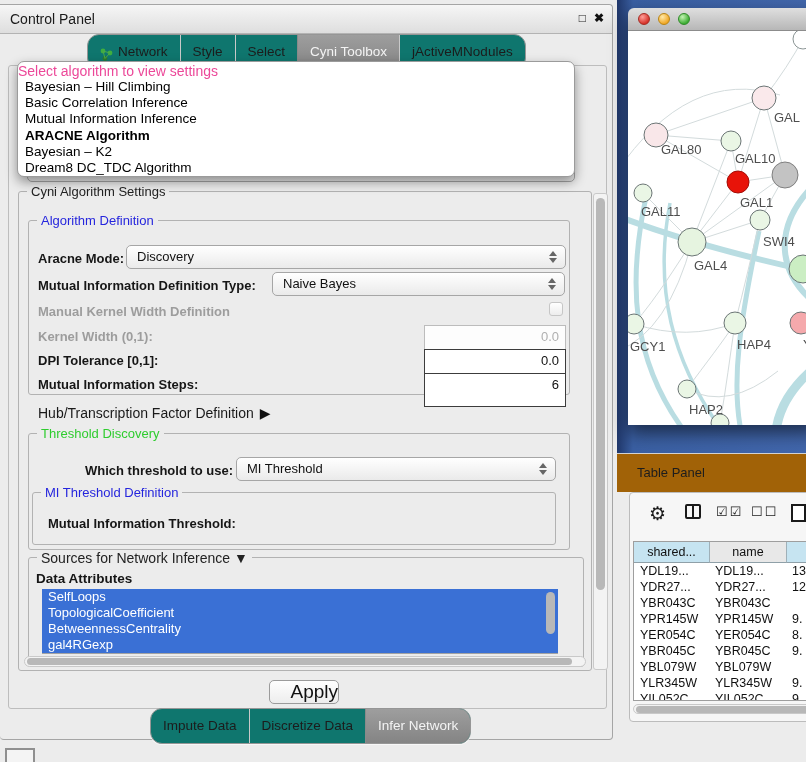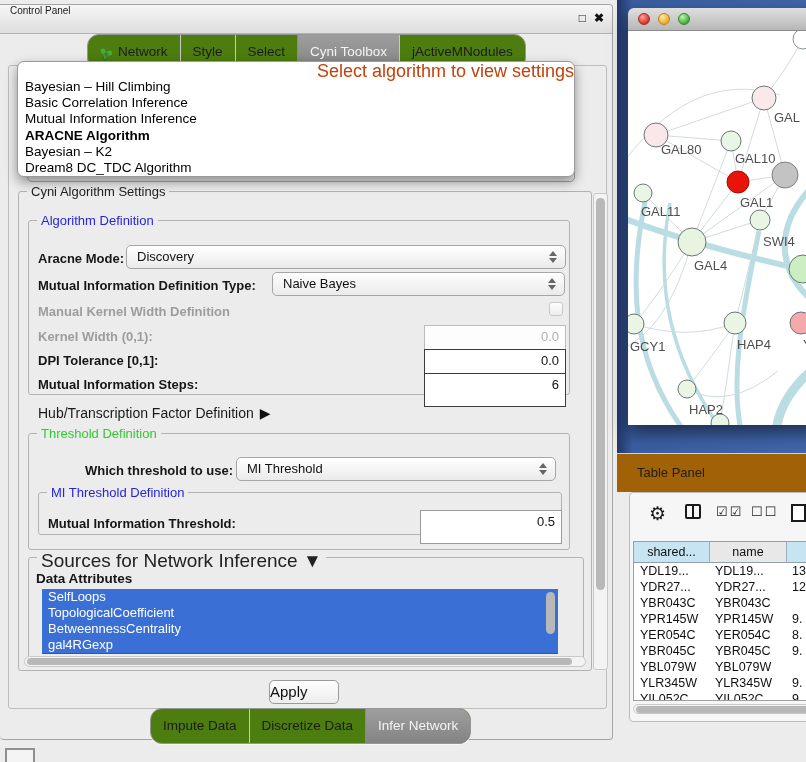--- a/index.html
+++ b/index.html
@@ -4,37 +4,37 @@
 <style>
   html,body{margin:0;padding:0}
   body{width:806px;height:762px;position:relative;overflow:hidden;background:#ececec;
        font-family:"Liberation Sans",sans-serif;-webkit-font-smoothing:antialiased}
   .abs{position:absolute}
   
   .cp{left:0;top:4px;width:613px;height:736px;background:#ececec;border:1px solid #a5a5a5;
       border-left:none;box-sizing:border-box;border-radius:0 4px 4px 4px}
   .cp-header{position:absolute;left:0;top:0;width:100%;height:28px;
       background:linear-gradient(#f6f6f6,#dedede);border-bottom:1px solid #b3b3b3;border-radius:0 4px 0 0}
-  .cp-title{position:absolute;left:10px;top:0;font-size:10px;color:#1a1a1a}
+  .cp-title{position:absolute;left:10px;top:6px;font-size:14px;color:#1a1a1a}
   .cp-float{position:absolute;right:26px;top:6px;font-size:12px;color:#222;font-weight:bold;cursor:default}
   .cp-close{position:absolute;right:8px;top:6px;font-size:12px;color:#111;font-weight:bold;cursor:default}
   
-  .seg{position:absolute;display:flex;border:1px solid #969696;border-radius:12px;background:#4d7c0f;
+  .seg{position:absolute;display:flex;border:1px solid #969696;border-radius:12px;background:#0f766e;
        height:36px;box-sizing:border-box;overflow:hidden;box-shadow:0 1px 0 rgba(255,255,255,.6)}
   .seg .item{padding:0 12px;line-height:22px;font-size:13.5px;color:#1c1c1c;display:flex;align-items:center;
        gap:5px;border-left:1px solid #c9c9c9;white-space:nowrap}
   .seg .item:first-child{border-left:none}
   .seg .item.sel{background:linear-gradient(#9e9e9e,#848484);color:#f4f4f4;border-left-color:#8a8a8a}
   .net-ico{display:inline-block;width:13px;height:13px;position:relative}
   
   .content{left:8px;top:60px;width:597px;height:642px;border:1px solid #bdbdbd;border-radius:3px;background:#ececec}
   
   .popup{left:17px;top:56px;width:558px;height:116px;background:#fff;border:1px solid #9b9b9b;border-radius:7px;
          box-shadow:0 5px 12px rgba(0,0,0,.4);z-index:40;padding-top:1px;box-sizing:border-box}
-  .dd-hint{text-align:right;color:#c2410c;font-size:18px;height:16px;line-height:16px}
+  .dd-hint{text-align:left;color:#ec4899;font-size:14px;height:16px;line-height:16px}
   .dd-item{font-size:13.5px;height:16.2px;line-height:16.2px;padding-left:7px;color:#000;white-space:nowrap}
   .dd-item.bold{font-weight:bold}
   
   .combo{position:absolute;height:24px;border:1px solid #a6a6a6;border-radius:5px;box-sizing:border-box;
          background:linear-gradient(#ffffff,#eaeaea);z-index:5}
   .combo .ct{position:absolute;left:10px;top:3px;font-size:13px;color:#111;white-space:nowrap}
   .combo.dis .ct{color:#a8a8a8}
   .stp{position:absolute;right:8px;top:4px;width:9px;height:14px}
   .stp:before{content:"";position:absolute;left:1px;top:1px;border:4px solid transparent;border-bottom:5px solid #666;border-top:none}
   .stp:after{content:"";position:absolute;left:1px;bottom:1px;border:4px solid transparent;border-top:5px solid #666;border-bottom:none}
@@ -46,30 +46,30 @@
   .lbl.dis{color:#9d9d9d}
   .field{position:absolute;height:34px;box-sizing:border-box;background:#fff;border:1px solid #3c3c3c}
   .field span{position:absolute;right:6px;top:3px;font-size:13px;color:#111}
   .field.dis{border:1px solid #bcbcbc;background:#fdfdfd}
   .field.dis span{color:#b0b0b0}
   .cbx{position:absolute;width:14px;height:14px;border:1px solid #c6c6c6;border-radius:3px;
        background:linear-gradient(#fff,#ededed);box-sizing:border-box}
   .plain{position:absolute;font-size:14px;color:#1a1a1a;white-space:nowrap}
   .tri{display:inline-block;margin-left:6px;color:#111}
   
-  .attr-list{position:absolute;background:#a21caf;overflow:hidden}
+  .attr-list{position:absolute;background:#a3a3a3;overflow:hidden}
   .attr-item{height:16px;line-height:16px;font-size:13px;color:#fff;background:#3a70d5;padding-left:6px;white-space:nowrap}
   
   .sbv{position:absolute;background:#f3f3f3;border:1px solid #c9c9c9;border-radius:3px;box-sizing:border-box}
   .sbv .th{position:absolute;left:2px;width:9px;background:#b8b8b8;border-radius:5px}
   .sbh{position:absolute;background:#f3f3f3;border:1px solid #c9c9c9;border-radius:6px;box-sizing:border-box}
   .sbh .th{position:absolute;top:1px;height:7px;background:#b8b8b8;border-radius:4px}
   
   .btn{position:absolute;border:1px solid #9b9b9b;border-radius:5px;background:linear-gradient(#fefefe,#ededed);
-       font-size:15px;color:#111;text-align:left}
+       font-size:19px;color:#111;text-align:right}
   
   .stray{left:5px;top:748px;width:26px;height:16px;border:2px solid #8f8f8f;background:#f4f4f4;border-bottom:none}
   
   .desktop{left:617px;top:0;width:189px;height:453px;
            background:linear-gradient(90deg,#20376a 0px,#3a5fa2 16px,#4166ab 100%)}
   .macwin{left:628px;top:8px;width:190px;height:417px;border-radius:6px 6px 0 0;
           box-shadow:0 8px 18px rgba(0,0,0,.55);overflow:hidden}
   .titlebar{height:22px;background:linear-gradient(#dfdfdf,#b7b7b7);border-bottom:1px solid #8c8c8c;position:relative}
   .light{position:absolute;top:5px;width:12px;height:12px;border-radius:50%;box-sizing:border-box}
   .light.red{left:10px;background:radial-gradient(circle at 35% 30%,#ff9f9a,#d7342c 70%);border:1px solid #a52a22}
@@ -183,37 +183,34 @@
   <span class="lbl" style="left:38px;top:372px">Mutual Information Steps:</span>
   <div class="field" style="left:424px;top:368px;width:142px">
     <span>6</span>
   </div>
 
   <span class="plain" style="left:38px;top:400px">
     <span>Hub/Transcription Factor Definition</span><span class="tri">▶</span>
   </span>
 
   <div class="group" style="left:28px;top:428px;width:542px;height:117px">
-    <span class="legend green">Threshold Definition</span>
+    <span class="legend green">Threshold Discovery</span>
   </div>
   <span class="lbl" style="left:85px;top:458px">Which threshold to use:</span>
   <div class="combo" style="left:236px;top:452px;width:320px">
     <span class="ct">MI Threshold</span>
     <span class="stp"></span>
   </div>
-  <div class="group" style="left:38px;top:487px;width:524px;height:43px">
+  <div class="group" style="left:32px;top:487px;width:524px;height:53px">
     <span class="legend blue">MI Threshold Definition</span>
   </div>
   <span class="lbl" style="left:48px;top:511px">Mutual Information Threshold:</span>
-  <div class="field" style="left:420px;top:505px;width:142px;border-color:#9a9a9a">
-    <span>0.5</span>
-  </div>
 
   <div class="group" style="left:28px;top:552px;width:556px;height:110px">
-    <span class="legend" style="font-size:19px"><span>Sources for Network Inference</span> <span>▼</span></span>
+    <span class="legend" style="font-size:14px"><span>Sources for Network Inference</span> <span>▼</span></span>
   </div>
   <span class="lbl" style="left:36px;top:566px;font-size:13.5px">Data Attributes</span>
   <div class="attr-list" style="left:42px;top:584px;width:516px;height:65px" id="attr-list">
       <div class="attr-item" style="background: rgb(58, 112, 213);">SelfLoops</div>
       <div class="attr-item" style="background: rgb(58, 112, 213);">TopologicalCoefficient</div>
       <div class="attr-item" style="background: rgb(58, 112, 213);">BetweennessCentrality</div>
       <div class="attr-item" style="background: rgb(58, 112, 213);">gal4RGexp</div>
     </div>
   <div class="sbv" style="left:546px;top:585px;width:11px;height:62px;border:none;background:transparent">
     <span class="th" style="top:2px;height:42px;left:0"></span>

